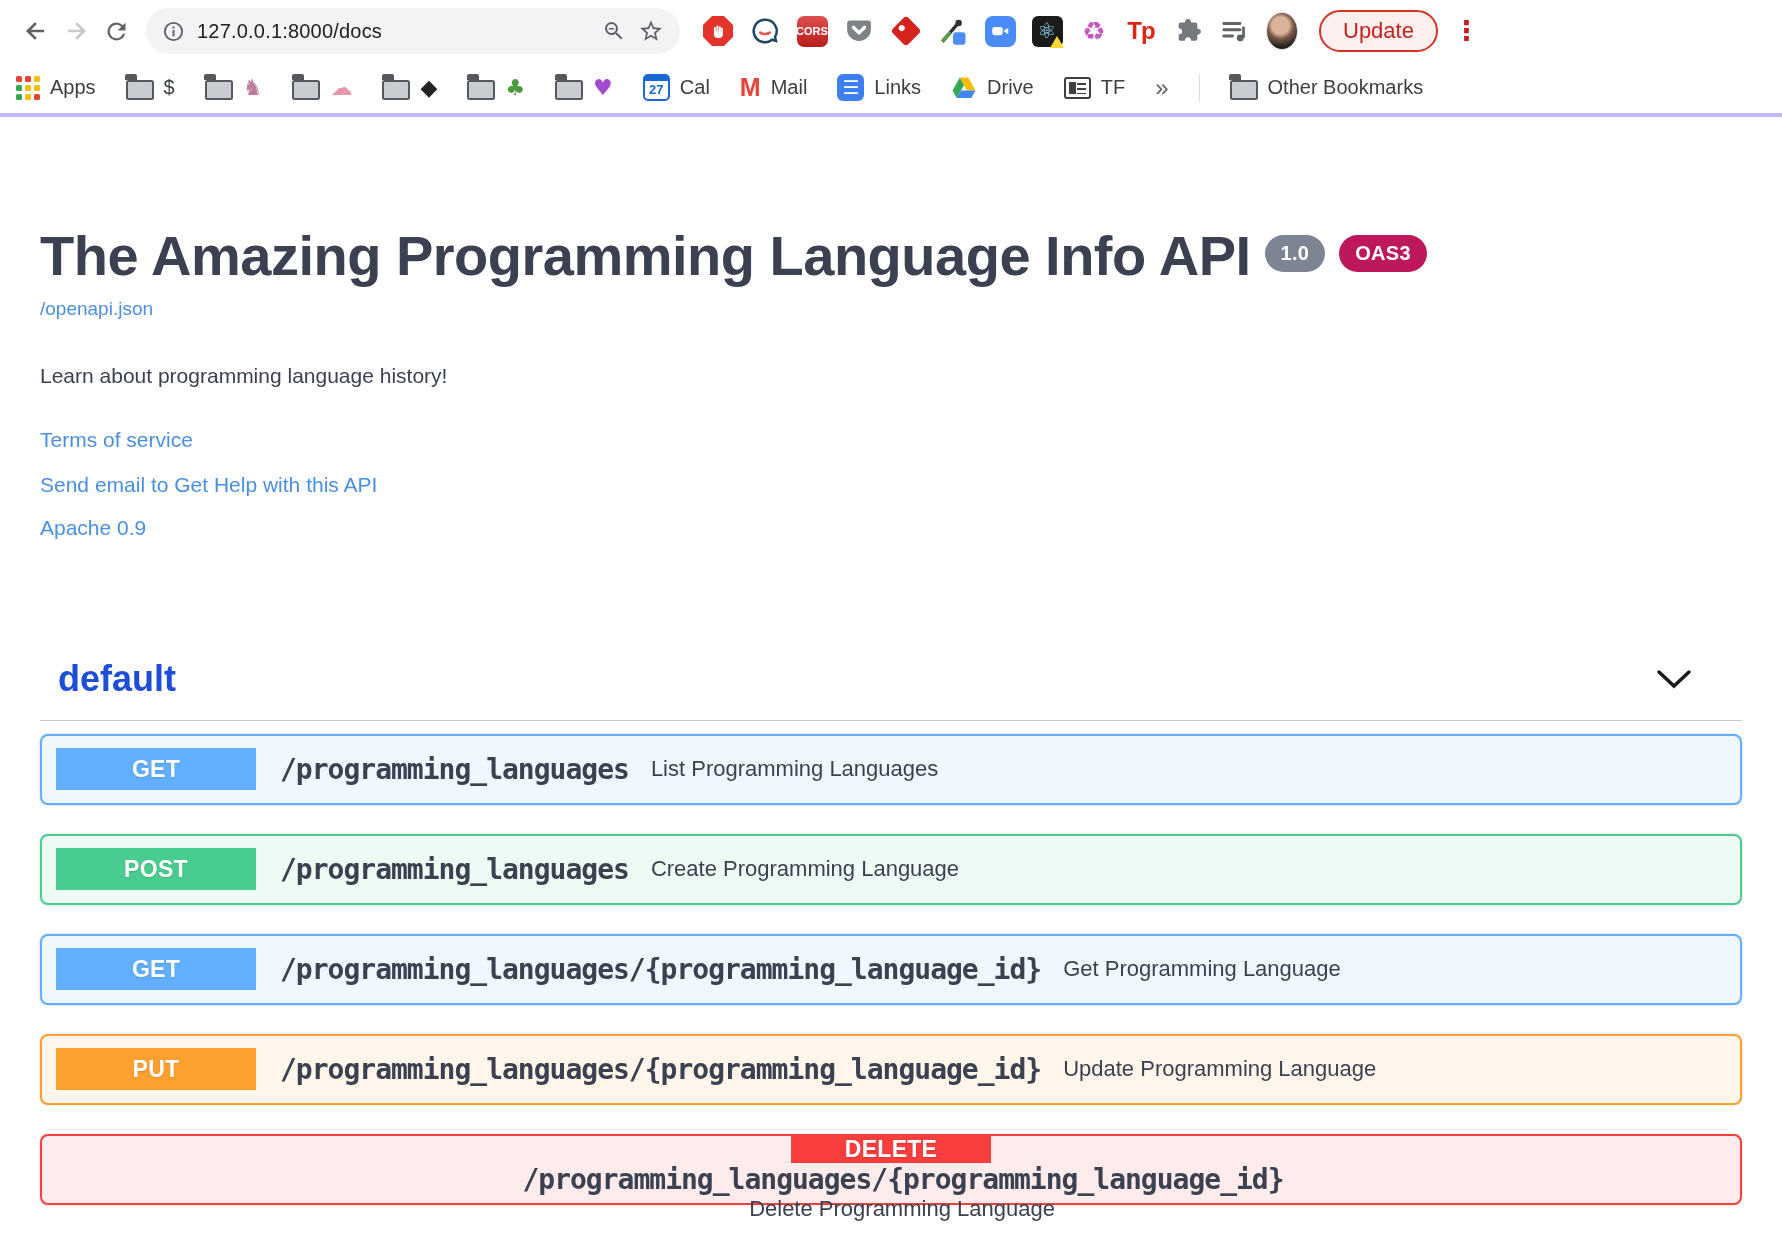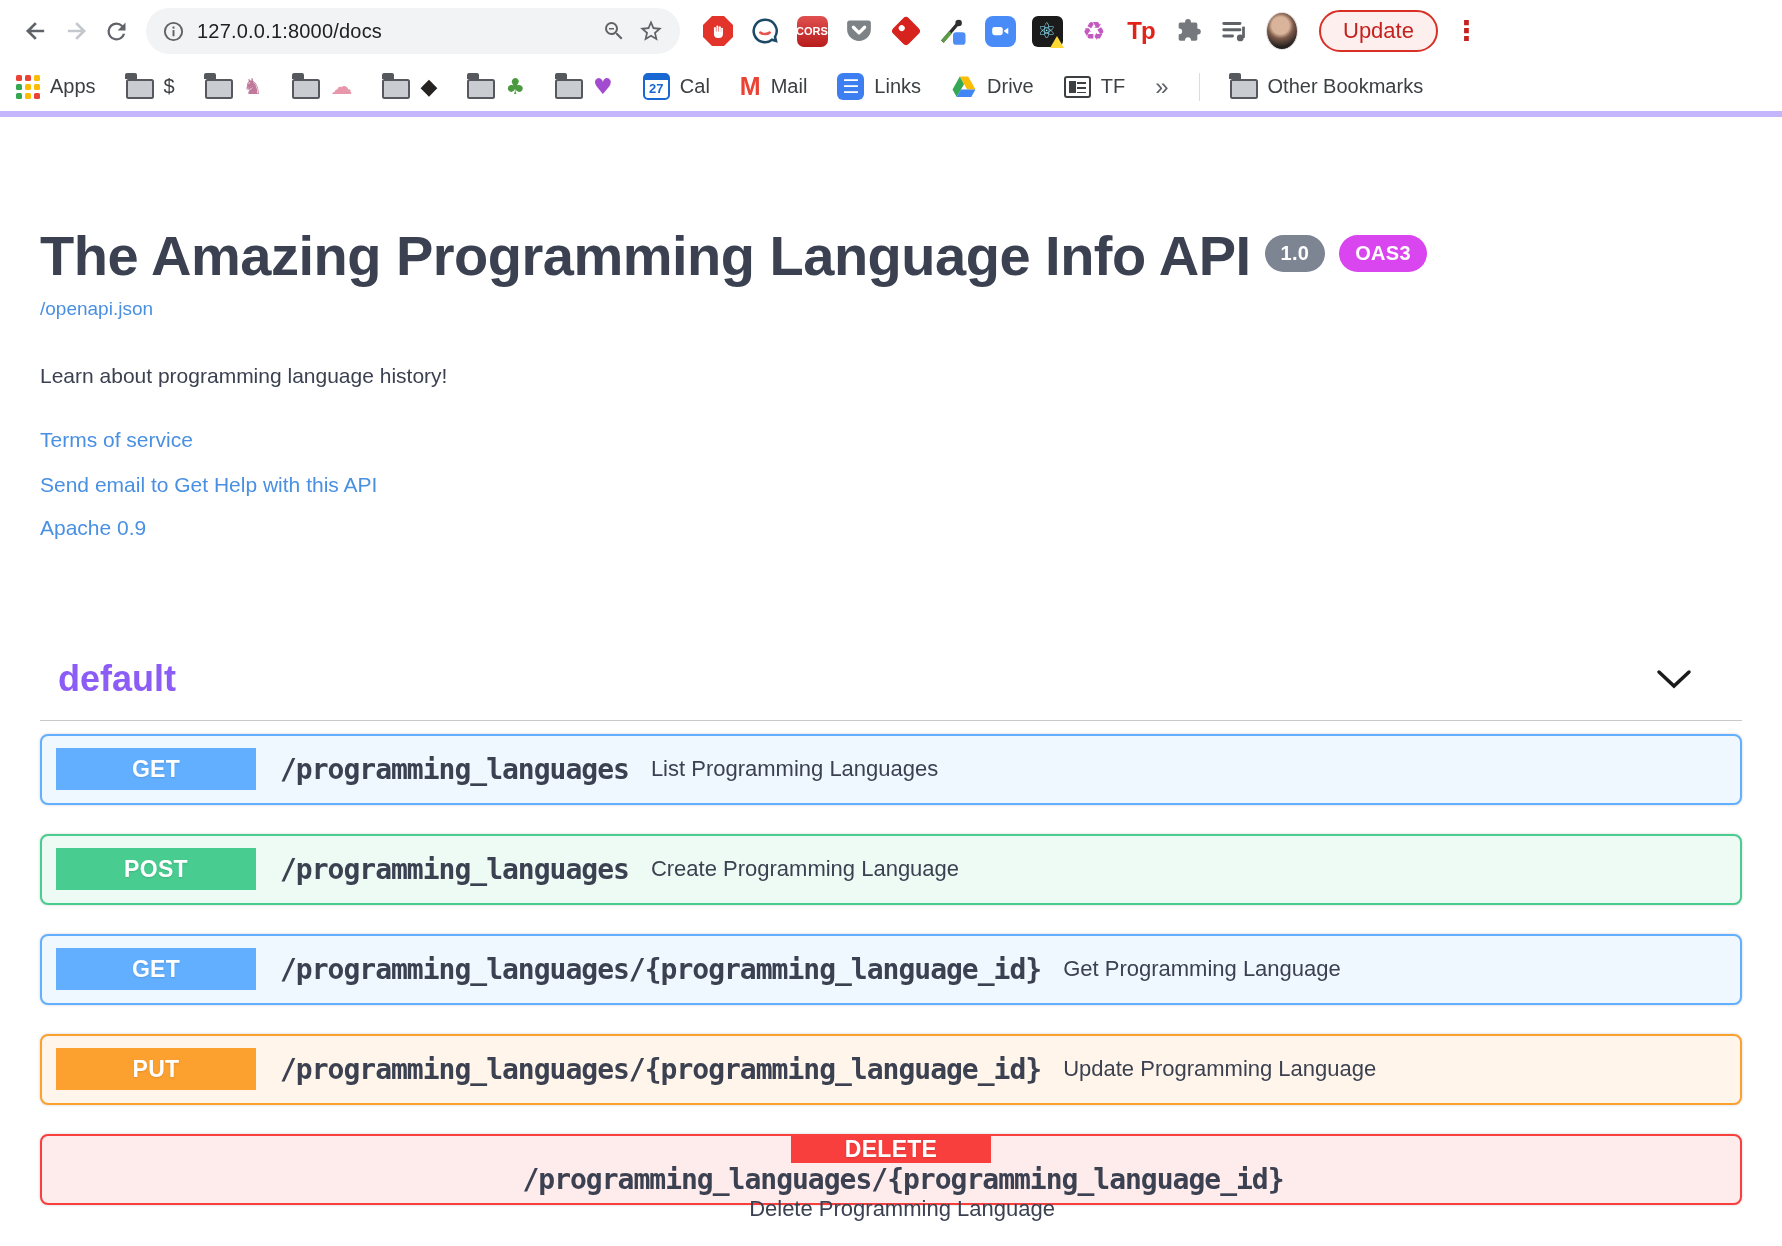--- a/index.html
+++ b/index.html
@@ -25,21 +25,21 @@
                display:flex; align-items:center; justify-content:center; position:relative; font-family:"DejaVu Sans",sans-serif; }
   .react-warn { position:absolute; right:-1px; bottom:-1px; width:0; height:0; border-left:7px solid transparent; border-right:7px solid transparent; border-bottom:12px solid #fdd835; }
   .glyph-purple { font-size:26px; color:#c45ac0; font-family:"DejaVu Sans",sans-serif; }
   .tp { font-size:24px; font-weight:bold; color:#e2231a; letter-spacing:-1px; }
   .avatar { width:38px; height:38px; border-radius:50%; background:radial-gradient(circle at 45% 35%, #d9b49a 0 30%, #7d5a4a 45%, #23201f 75%); border:1px solid #ddd; }
   .update-btn { height:42px; padding:0 22px; margin-left:6px; border:2.5px solid #d93025; border-radius:21px; background:#fdefed;
                 color:#c5221f; font-size:22px; display:flex; align-items:center; }
   .kebab { font-size:27px; color:#c5221f; font-weight:bold; width:26px; text-align:center; }
 
   
-  .bookmarks { height:55px; display:flex; align-items:center; padding:0 16px; gap:30px; border-bottom:6px solid #c4b5fd; }
+  .bookmarks { height:55px; display:flex; align-items:center; padding:0 16px; gap:30px; border-bottom:4px solid #c4b5fd; }
   .bm { display:flex; align-items:center; gap:10px; flex:0 0 auto; }
   .bm-label { font-size:20px; color:#3c4043; white-space:nowrap; }
   .apps-grid { width:24px; height:24px; display:grid; grid-template-columns:repeat(3,1fr); gap:3px; }
   .apps-grid span { border-radius:1.5px; }
   .folder { width:28px; height:20px; background:#c9cdd1; border:2.5px solid #55595e; border-radius:2.5px; position:relative; margin-top:4px; }
   .folder::before { content:""; position:absolute; top:-8px; left:-2.5px; width:12px; height:6px; background:#55595e; border-radius:2px 2px 0 0; }
   .bm-emoji { font-size:22px; line-height:1; font-family:"DejaVu Sans",sans-serif; }
   .cal-icon { width:27px; height:27px; border-radius:5px; border:2px solid #1967d2; background:#fff; color:#1967d2;
               font-size:13px; font-weight:bold; display:flex; align-items:flex-end; justify-content:center; padding-bottom:2px; position:relative; }
   .cal-icon::before { content:""; position:absolute; top:0; left:0; right:0; height:5px; background:#1967d2; }
@@ -52,32 +52,32 @@
                     background:repeating-linear-gradient(#3c4043 0 2px, transparent 2px 5px); }
   .bm-chevron { font-size:24px; color:#5f6368; }
   .bm-divider { width:1px; height:28px; background:#dadce0; }
 
   
   .main { padding:0 40px; color:#3b4151; }
   .api-title { margin-top:106px; font-size:56px; font-weight:bold; color:#3b4151; letter-spacing:-.5px; }
   .pill { display:inline-block; vertical-align:15px; margin-left:14px; padding:7px 16px; border-radius:40px;
           color:#fff; font-size:20px; font-weight:bold; letter-spacing:.3px; }
   .pill.version { background:#7d8492; }
-  .pill.oas { background:#d946ef; }
+  .pill.oas { background:#be185d; }
   .link { color:#4990e2; text-decoration:none; cursor:pointer; }
   .spec-link { display:inline-block; margin-top:10px; font-size:19px; }
   .api-desc { margin-top:44px; font-size:21px; color:#3b4151; }
   .terms { margin-top:40px; font-size:21px; }
   .contact { margin-top:18px; font-size:21px; line-height:1.42; }
   .license { margin-top:16px; font-size:21px; }
 
   .tag-section { margin-top:118px; }
   .tag-header { display:flex; align-items:center; justify-content:space-between; padding:0 50px 20px 18px;
                 border-bottom:1.5px solid #c9c9c9; }
-  .tag-title { font-size:36px; font-weight:bold; color:#8b5cf6; }
+  .tag-title { font-size:36px; font-weight:bold; color:#1d4ed8; }
   .ops { margin-top:13px; }
   .op { height:71px; border-radius:8px; display:flex; align-items:center; padding:0 14px; margin-bottom:29px;
         box-shadow:0 0 3px rgba(0,0,0,.18); border:2px solid; }
   .op-badge { width:200px; height:42px; border-radius:0; color:#fff; font-size:23px; font-weight:bold;
               display:flex; align-items:center; justify-content:center; text-shadow:0 1px 2px rgba(0,0,0,.12); letter-spacing:.3px; }
   .op-path { margin-left:24px; font-family:"DejaVu Sans Mono","Liberation Mono",monospace; font-weight:bold;
              font-size:28px; color:#3b4151; letter-spacing:-1px; }
   .op-summary { margin-left:22px; font-size:22px; color:#3b4151; }
   .op.get    { border-color:#61affe; background:#eff7ff; }
   .op.post   { border-color:#49cc90; background:#eefaf4; }

